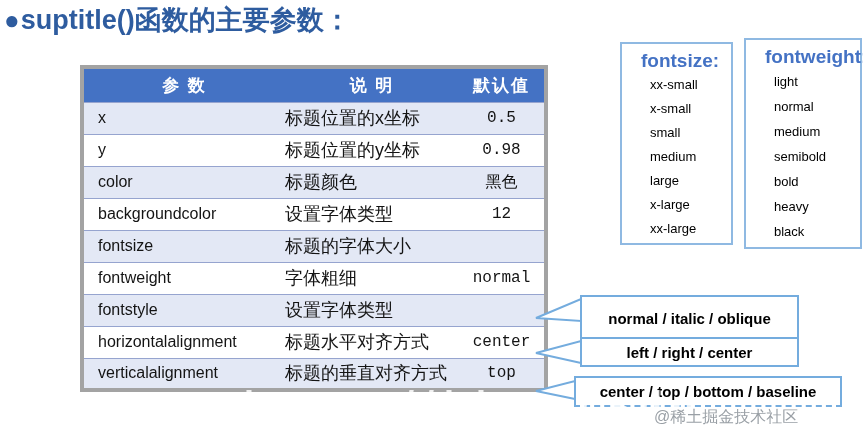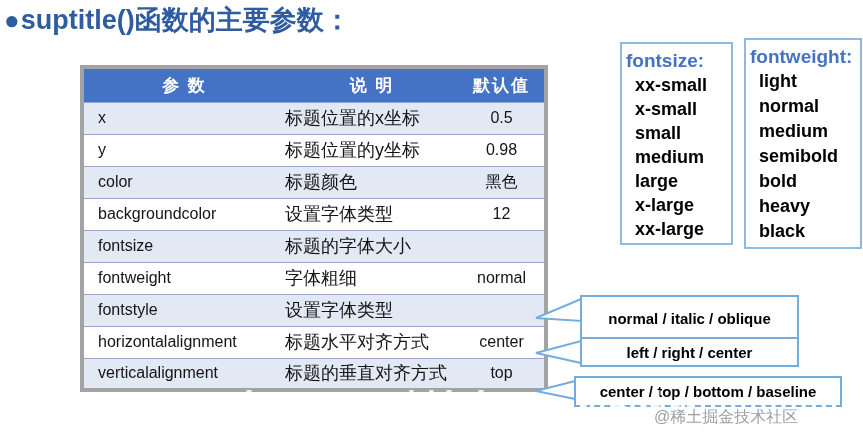--- a/index.html
+++ b/index.html
@@ -13,26 +13,26 @@
   
   .ptable { position:absolute; left:80px; top:65px; width:464px; border-collapse:collapse;
             border:4px solid #a3a3a3; table-layout:fixed; }
   .ptable th { background:#4472c4; color:#ffffff; height:35px; font-size:17px; font-weight:bold;
                letter-spacing:2px; text-align:center; }
   .ptable td { height:32px; font-size:16px; color:#141414; border-top:1px solid #96a4cf; background:#ffffff; }
   .ptable tr.odd td { background:#e3e8f5; }
   .ptable col.c1 { width:203px; } .ptable col.c2 { width:174px; } .ptable col.c3 { width:87px; }
   td.param { padding-left:14px; }
   td.desc  { font-size:18px; }
-  td.def   { text-align:center; }
+  td.def   { text-align:center;font-family:Liberation Mono, monospace; }
 
   
-  .optbox { position:absolute; background:#ffffff; border:2px solid #8fb9e2; padding:5px 6px 4px 4px; }
+  .optbox { position:absolute; background:#ffffff; border:2px solid #8fb9e2; padding:5px 6px 4px 19px; }
   .optbox .bt { color:#4472c4; font-weight:bold; font-size:19px; line-height:24px; white-space:nowrap; }
-  .optbox .it { color:#000000; font-weight:bold; font-size:18px; padding-left:9px; white-space:nowrap; }
+  .optbox .it { color:#000000; font-weight:normal; font-size:13px; padding-left:9px; white-space:nowrap; }
   #fontsize-box  { left:620px; top:42px;  width:113px; height:203px; }
   #fontsize-box .it { line-height:24px; }
   #fontweight-box{ left:744px; top:38px;  width:118px; height:211px; }
   #fontweight-box .it { line-height:25px; }
 
   
   .callout { position:absolute; background:#ffffff; border:2px solid #74acde; display:flex;
              align-items:center; justify-content:center; font-size:15px; font-weight:bold; color:#000000;
              white-space:nowrap; }
   #callout-fontstyle { left:580px; top:295px; width:219px; height:46px; }

